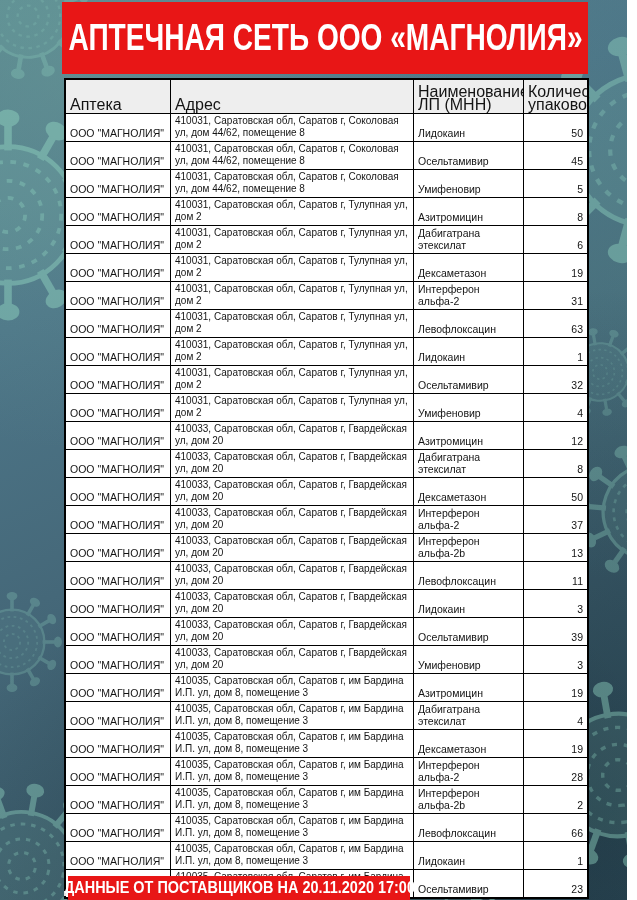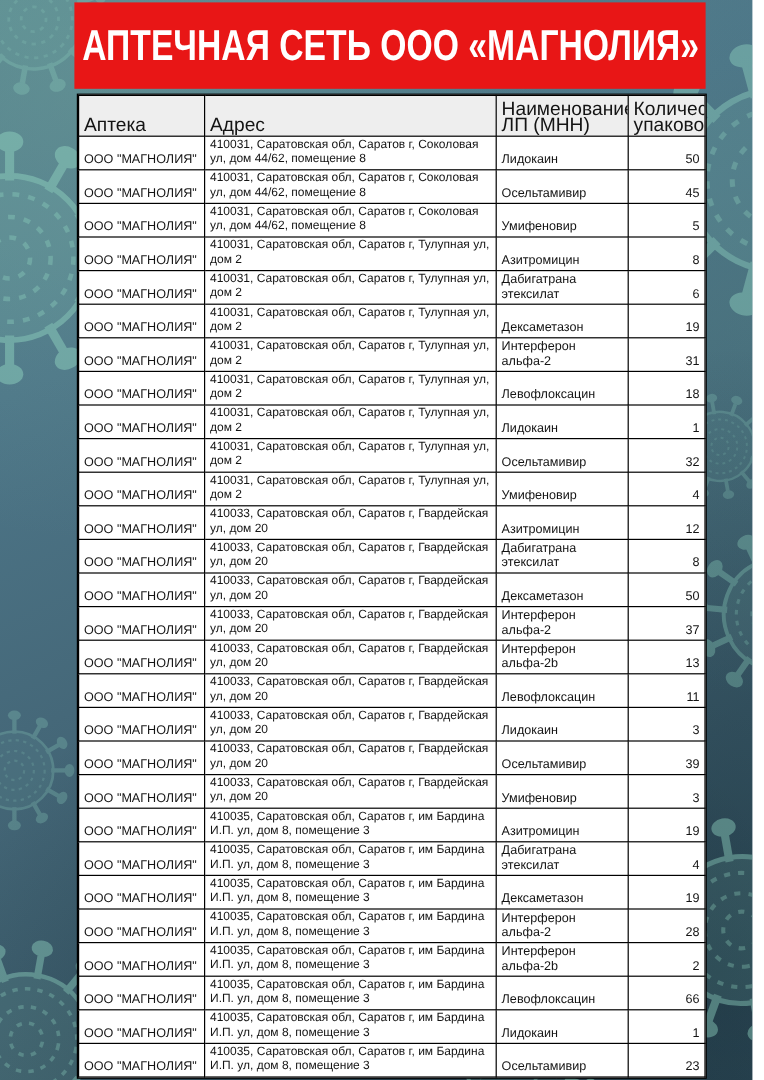--- a/index.html
+++ b/index.html
@@ -191,21 +191,21 @@
         <tr>
           <td class="col-pharmacy">ООО "МАГНОЛИЯ"</td>
           <td class="col-address">410031, Саратовская обл, Саратов г, Тулупная ул, дом 2</td>
           <td class="col-drug">Интерферон альфа-2</td>
           <td class="col-qty">31</td>
         </tr>
         <tr>
           <td class="col-pharmacy">ООО "МАГНОЛИЯ"</td>
           <td class="col-address">410031, Саратовская обл, Саратов г, Тулупная ул, дом 2</td>
           <td class="col-drug">Левофлоксацин</td>
-          <td class="col-qty">18</td>
+          <td class="col-qty">63</td>
         </tr>
         <tr>
           <td class="col-pharmacy">ООО "МАГНОЛИЯ"</td>
           <td class="col-address">410031, Саратовская обл, Саратов г, Тулупная ул, дом 2</td>
           <td class="col-drug">Лидокаин</td>
           <td class="col-qty">1</td>
         </tr>
         <tr>
           <td class="col-pharmacy">ООО "МАГНОЛИЯ"</td>
           <td class="col-address">410031, Саратовская обл, Саратов г, Тулупная ул, дом 2</td>
@@ -316,14 +316,17 @@
         </tr>
         <tr>
           <td class="col-pharmacy">ООО "МАГНОЛИЯ"</td>
           <td class="col-address">410035, Саратовская обл, Саратов г, им Бардина И.П. ул, дом 8, помещение 3</td>
           <td class="col-drug">Осельтамивир</td>
           <td class="col-qty">23</td>
         </tr>
       </tbody>
   </table>
 
+  <div class="banner-bottom">
+    <span class="txt">ДАННЫЕ ОТ ПОСТАВЩИКОВ НА 20.11.2020 17:00</span>
+  </div>
 
 </div>
 
 </body></html>

